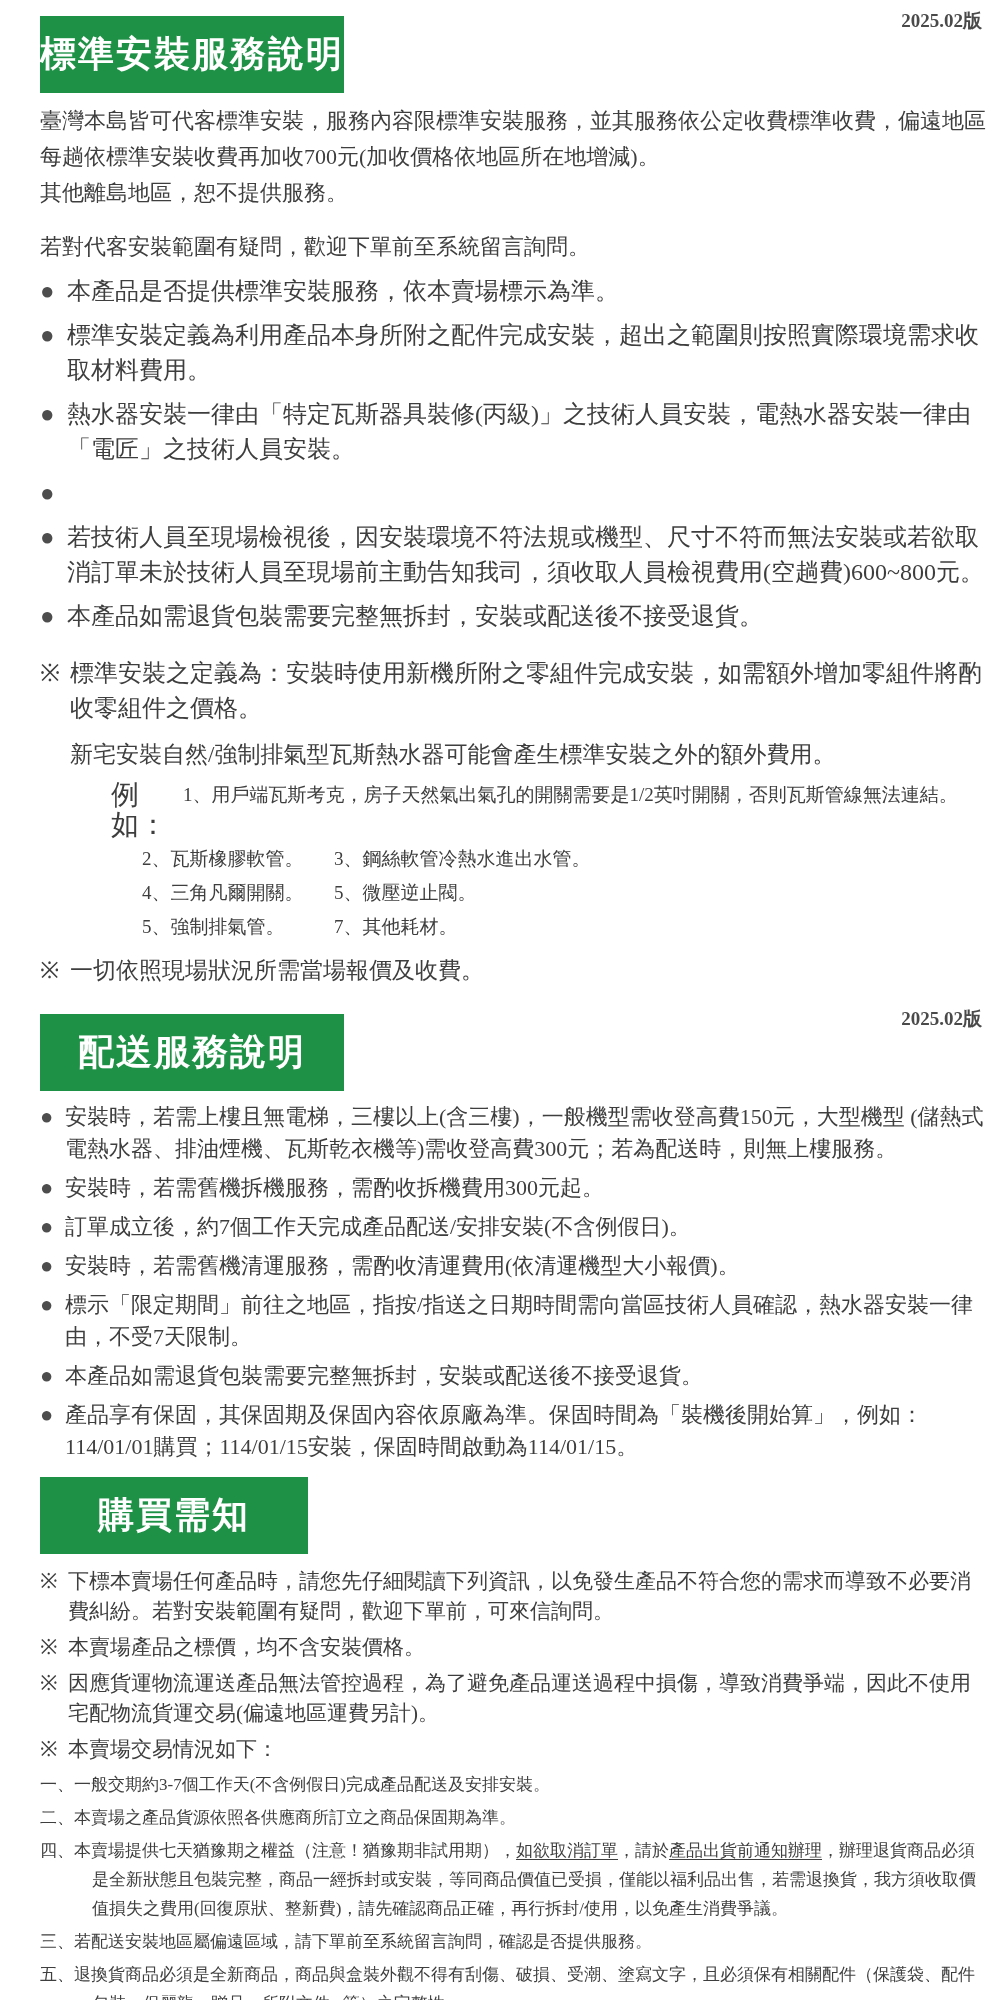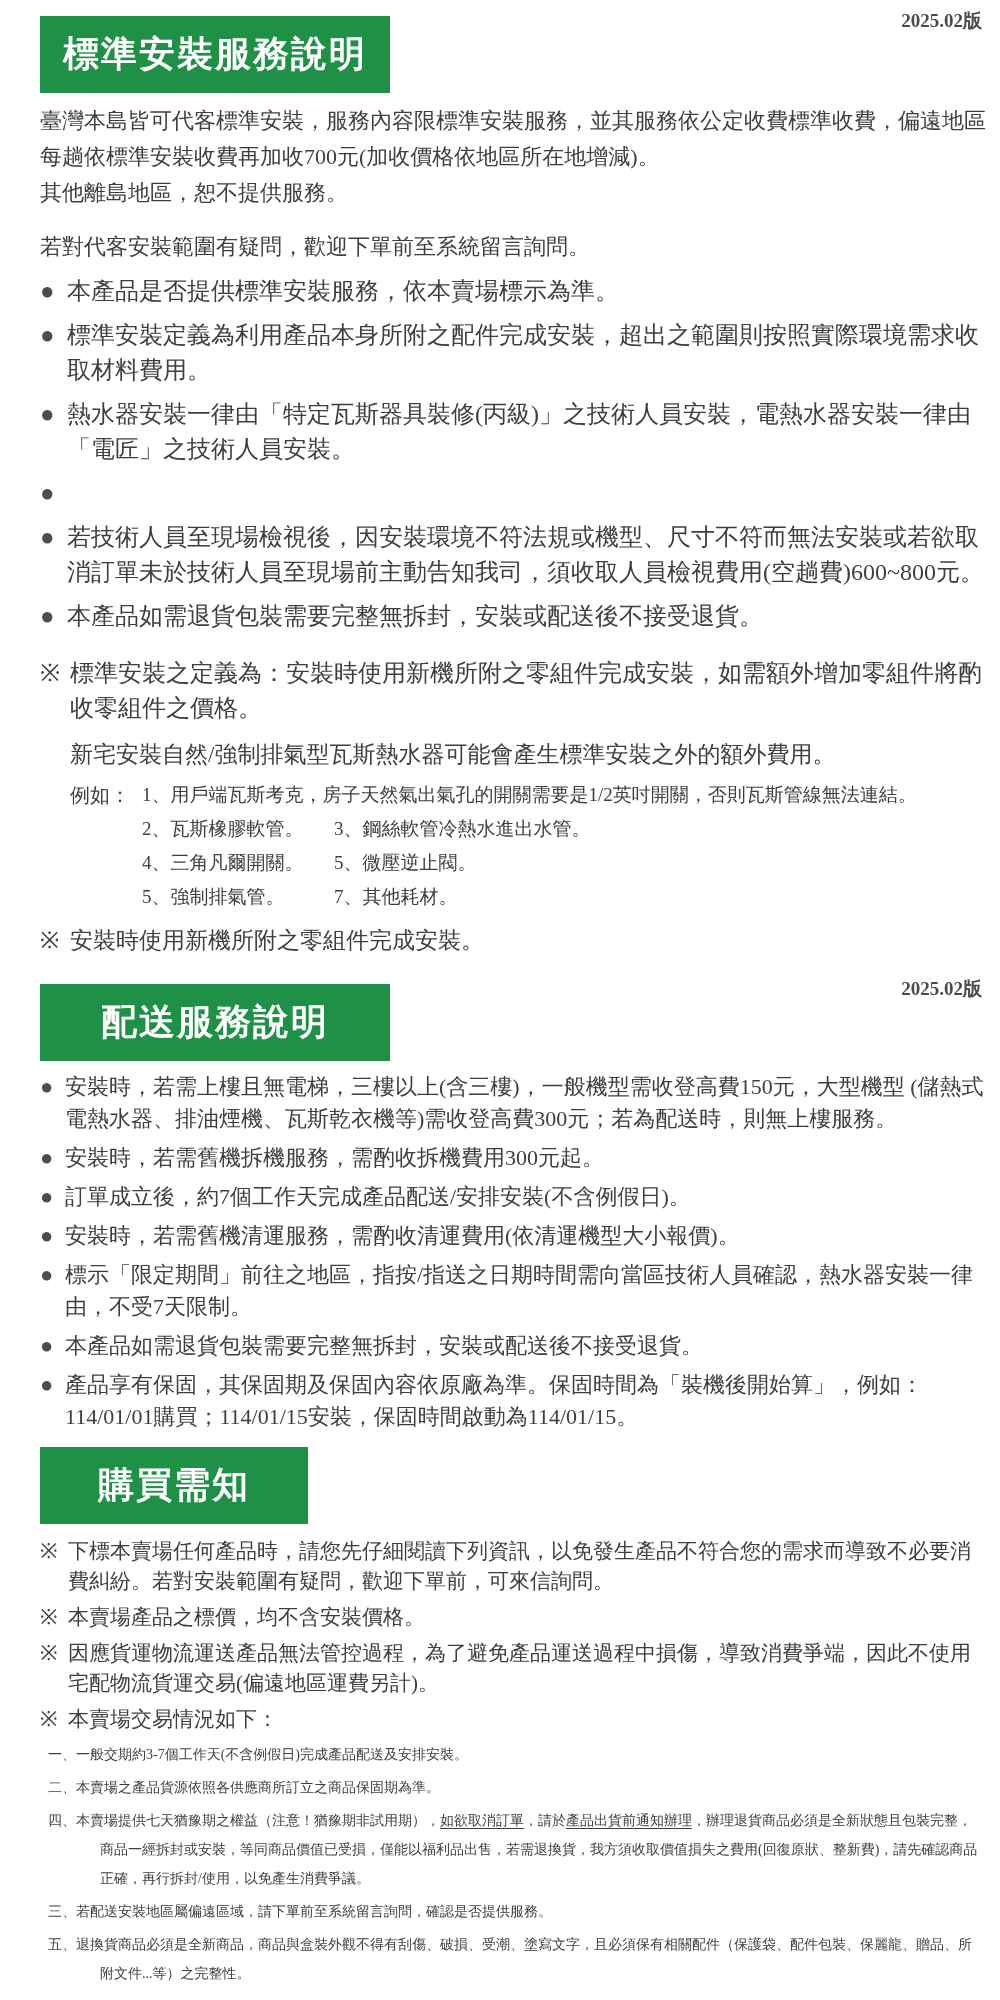--- a/index.html
+++ b/index.html
@@ -9,60 +9,60 @@
     font-family:"Liberation Serif","DejaVu Serif",serif;
   }
   .page { position:relative; padding:16px 14px 0 40px; box-sizing:border-box; }
 
   .header-row { position:relative; margin:0 0 8px 0; }
   .sec-title {
     display:inline-block; background:#1e9146; color:#ffffff;
     font-family:"Liberation Sans","DejaVu Sans",sans-serif; font-weight:bold;
     font-size:36px; text-align:center; padding:14px 0; letter-spacing:2px;
   }
-  .w350 { width:350px; }
+  .w350 { width:304px; }
   .w268 { width:268px; }
   .version {
     position:absolute; top:-8px; right:4px;
     font-size:19px; font-weight:bold; color:#4a4a4a;
   }
 
   
   .para { font-size:22px; line-height:36px; margin:10px 0 0 0; }
   .gap-s { margin-top:18px; }
   .blist1 { margin-top:6px; }
   .b-item { display:flex; font-size:24px; line-height:35px; margin:9px 0; }
   .b-item .mk { flex:0 0 27px; color:#4d4d4d; }
   .note-blk { margin-top:22px; }
   .note-item { display:flex; font-size:24px; line-height:35px; }
   .note-item .mk { flex:0 0 30px; }
   .sub-line { margin:12px 0 0 30px; font-size:23px; line-height:34px; }
   .examples { margin:8px 0 0 30px; }
   .ex-row1 { display:flex; align-items:flex-start; }
-  .ex-label { font-size:20px; line-height:30px; flex:0 0 72px; }
+  .ex-label { font-size:28px; line-height:30px; flex:0 0 72px;margin-left:41px; }
   .ex-item { font-size:19px; line-height:30px; }
   .ex-grid { margin-left:72px; }
   .ex-cols { display:flex; margin-top:4px; }
   .ex-col1 { width:192px; }
   .onsite { display:flex; margin-top:12px; font-size:23px; line-height:34px; }
   .onsite .mk { flex:0 0 30px; }
 
   
   .sec2 { margin-top:26px; }
   .blist2 { margin-top:10px; }
   .b-item2 { display:flex; font-size:22px; line-height:32px; margin:7px 0; }
   .b-item2 .mk { flex:0 0 25px; color:#4d4d4d; }
 
   
   .sec3 { margin-top:14px; }
   .nlist { margin-top:12px; }
   .n-item { display:flex; font-size:21px; line-height:30px; margin:6px 0; }
   .n-item .mk { flex:0 0 28px; }
   .numlist { margin-top:6px; }
-  .num-item { font-size:14px; line-height:29px; margin:4px 8px; padding-left:52px; text-indent:-52px; }
+  .num-item { font-size:17px; line-height:29px; margin:4px 0; padding-left:52px; text-indent:-52px; }
   .u { text-decoration:underline; text-underline-offset:3px; }
 </style>
 </head>
 <body>
 
 <div class="page">
 
   <div class="header-row">
     <div class="sec-title w350">標準安裝服務說明</div>
     <div class="version">2025.02版</div>
@@ -124,21 +124,21 @@
         </div>
         <div class="ex-cols">
           <span class="ex-item ex-col1">5、強制排氣管。</span>
           <span class="ex-item">7、其他耗材。</span>
         </div>
       </div>
     </div>
 
     <div class="onsite">
       <span class="mk">※</span>
-      <span>安裝時使用新機所附之零組件完成安裝。</span>
+      <span>一切依照現場狀況所需當場報價及收費。</span>
     </div>
   </div>
 
   <div class="sec2">
     <div class="header-row">
       <div class="sec-title w350">配送服務說明</div>
       <div class="version">2025.02版</div>
     </div>
 
     <div class="blist2">

